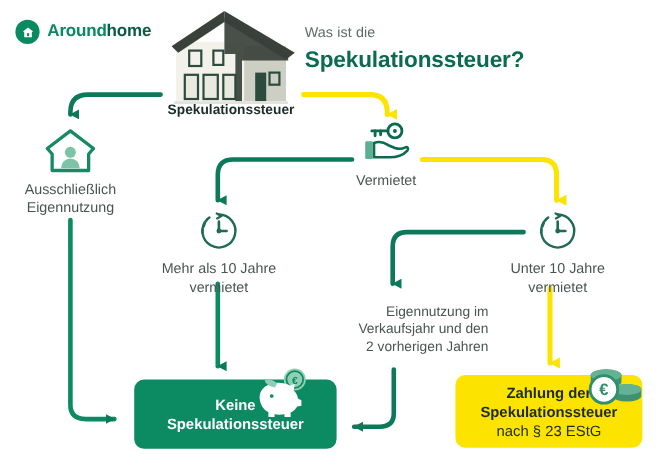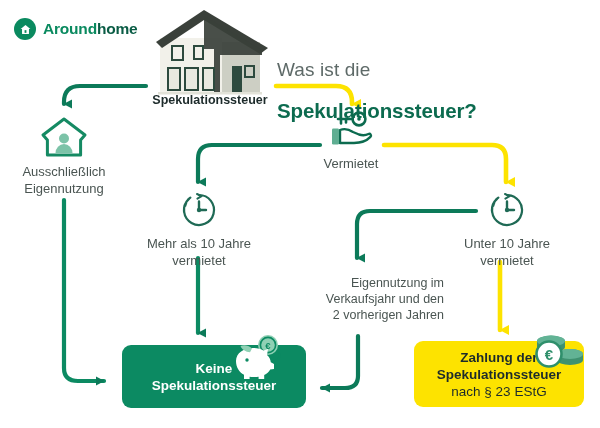--- a/index.html
+++ b/index.html
@@ -16,22 +16,22 @@
 
   
   #logo{position:absolute;left:14px;top:18px;display:flex;align-items:center;gap:7px;}
   #logo .mark{width:22px;height:22px;border-radius:50%;background:#0a8a5f;display:flex;align-items:center;justify-content:center;}
   #logo .word{font-size:15.5px;font-weight:bold;letter-spacing:-.2px;white-space:nowrap;}
   #logo .word .a{color:#0a8a5f;}
   #logo .word .b{color:#0a5c45;}
 
   
   #title{position:absolute;left:277px;top:17px;width:320px;}
-  #title .l1{font-size:19px;color:#5e6a68;line-height:25px;letter-spacing:.1px;margin-top:40px;}
-  #title .l2{font-size:20.5px;color:#0c6b4f;font-weight:bold;line-height:26px;letter-spacing:-.1px;margin-top:16px;}
+  #title .l1{font-size:13px;color:#5e6a68;line-height:25px;letter-spacing:.1px;}
+  #title .l2{font-size:20.5px;color:#0c6b4f;font-weight:bold;line-height:26px;letter-spacing:-.1px;}
 
   
   #house{position:absolute;left:148px;top:8px;width:125px;height:88px;}
   #houseLabel{position:absolute;left:130px;top:93px;width:160px;text-align:center;
     font-size:12.5px;font-weight:bold;color:#1d2b2b;}
 
   
   .node-label{position:absolute;text-align:center;font-size:13px;line-height:17px;color:#4a5552;}
   .node-label.small{font-size:12.5px;line-height:16px;}
 

